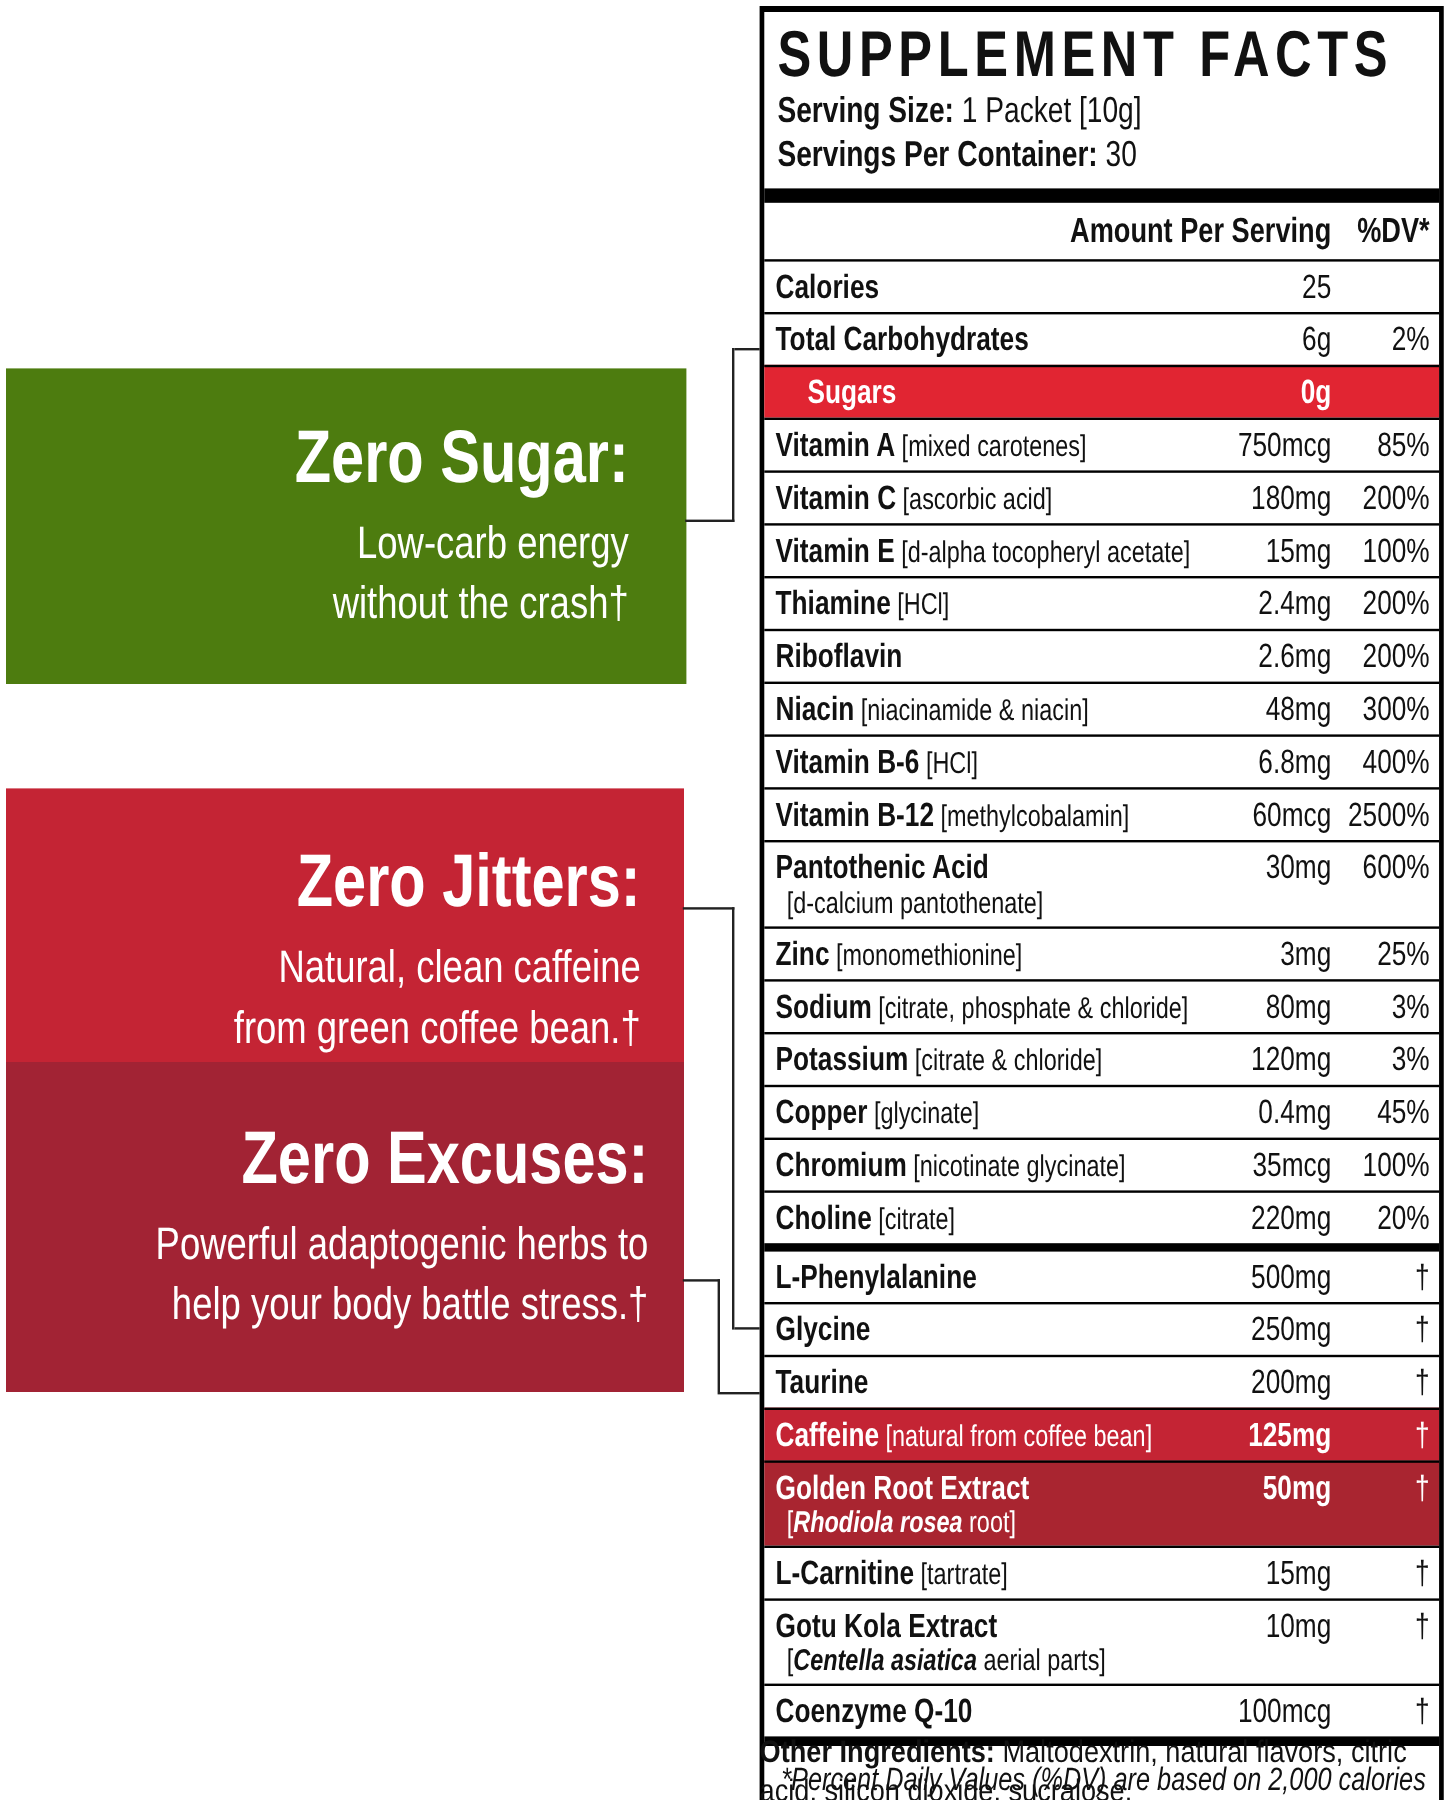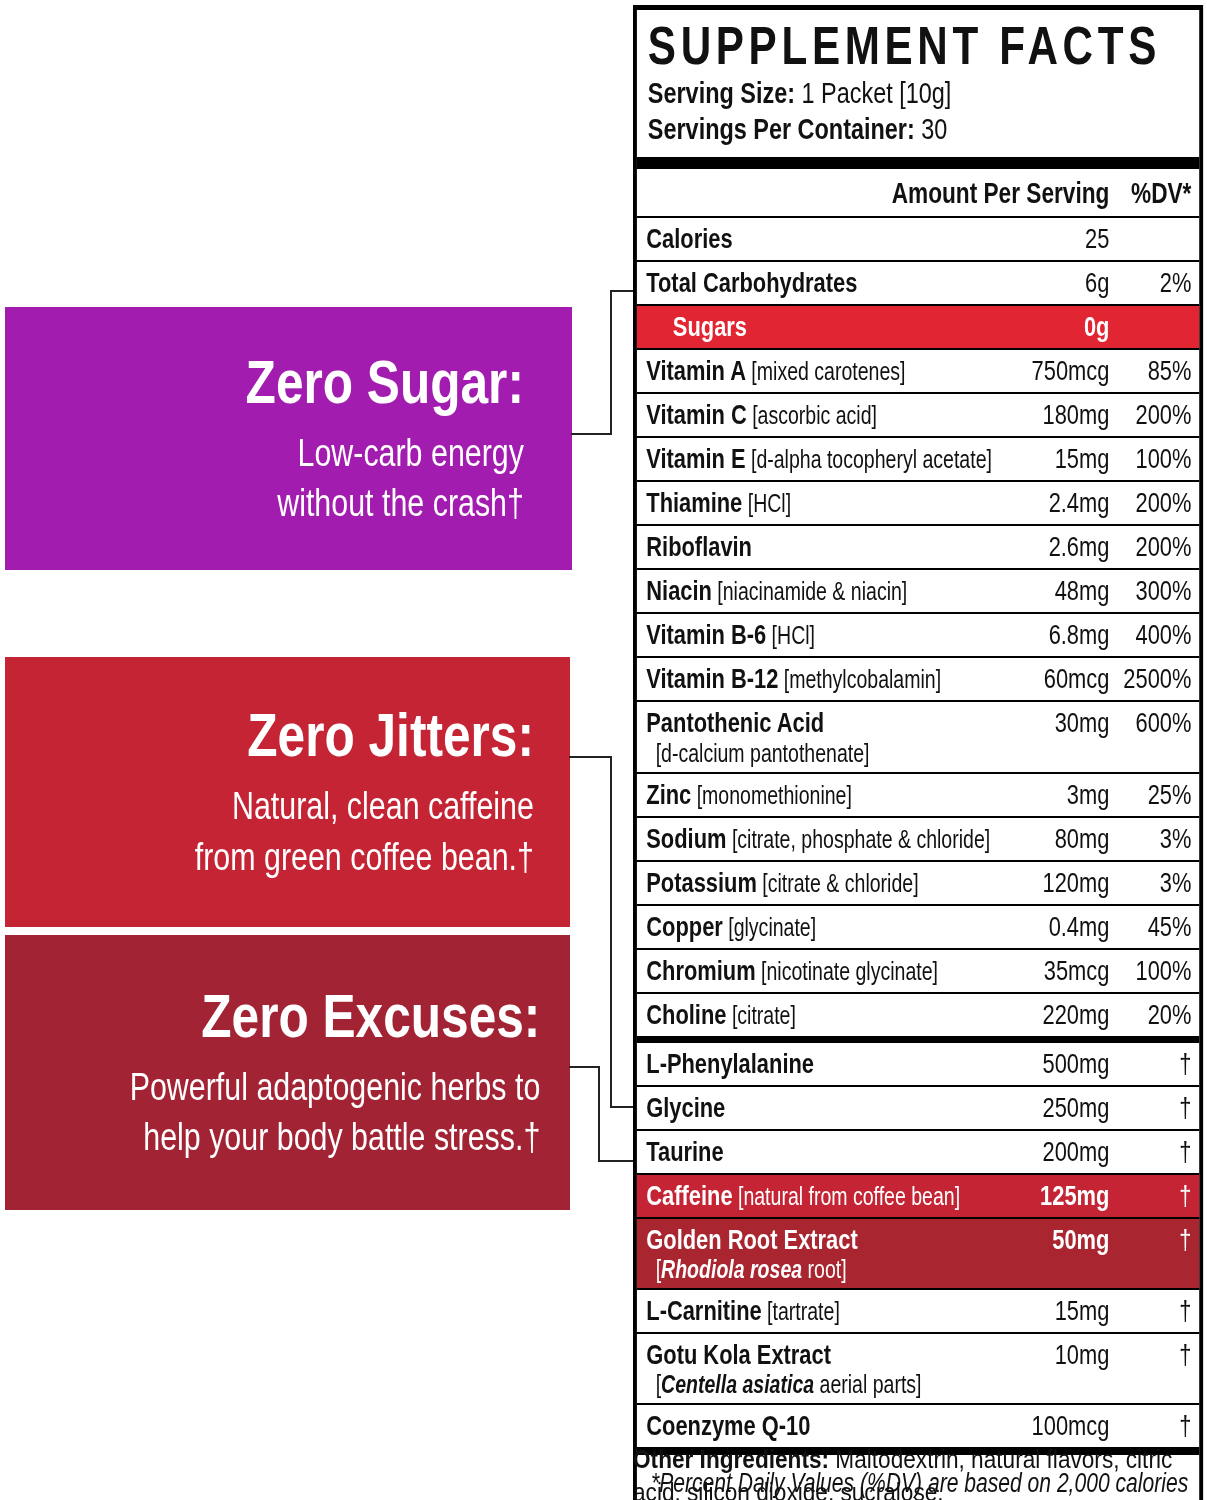--- a/index.html
+++ b/index.html
@@ -12,23 +12,23 @@
   .callout{
     position:absolute;left:5px;display:flex;align-items:center;justify-content:flex-end;
     color:#fff;
   }
   .co-inner{
     text-align:right;white-space:nowrap;
     transform:scaleX(0.80);transform-origin:100% 50%;
   }
   .co-title{font-weight:700;font-size:62px;line-height:1.05;margin-bottom:14px;}
   .co-body{font-weight:400;font-size:38px;line-height:1.32;}
-  #callout-sugar  {top:307px;width:567px;height:263px;background:#a21caf;padding-right:48px;box-sizing:border-box;}
+  #callout-sugar  {top:307px;width:567px;height:263px;background:#4d7c0f;padding-right:48px;box-sizing:border-box;}
   #callout-jitters{top:657px;width:565px;height:270px;background:#C42434;padding-right:36px;box-sizing:border-box;}
-  #callout-excuses{top:935px;width:565px;height:275px;background:#A22334;padding-right:30px;box-sizing:border-box;}
+  #callout-excuses{top:885px;width:565px;height:275px;background:#A22334;padding-right:30px;box-sizing:border-box;}
 
   
   .conn{position:absolute;background:#222222;}
   #c1a{left:571px;top:433px;width:41px;height:2px;}
   #c1b{left:610px;top:290px;width:2px;height:145px;}
   #c1c{left:612px;top:290px;width:23px;height:2px;}
   #c2a{left:569px;top:756px;width:43px;height:2px;}
   #c2b{left:610px;top:756px;width:2px;height:352px;}
   #c2c{left:612px;top:1106px;width:23px;height:2px;}
   #c3a{left:569px;top:1066px;width:31px;height:2px;}

